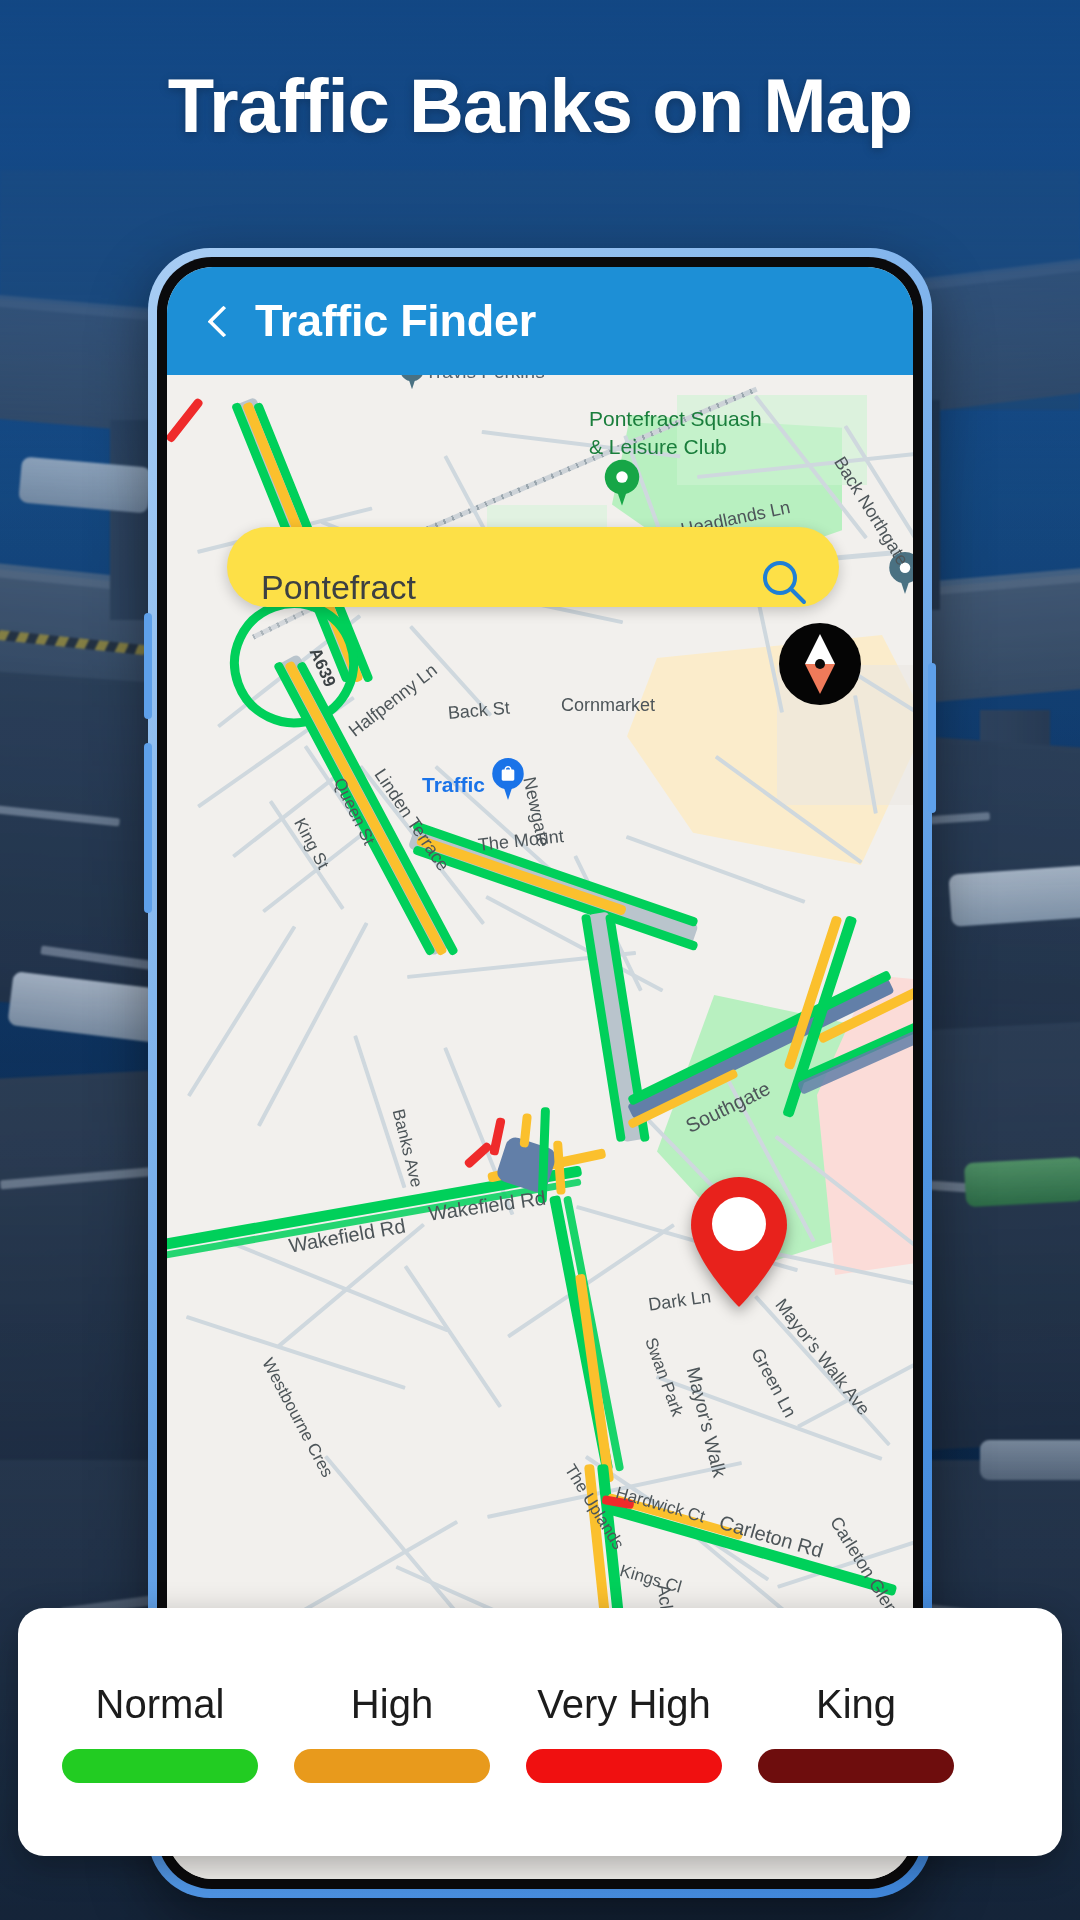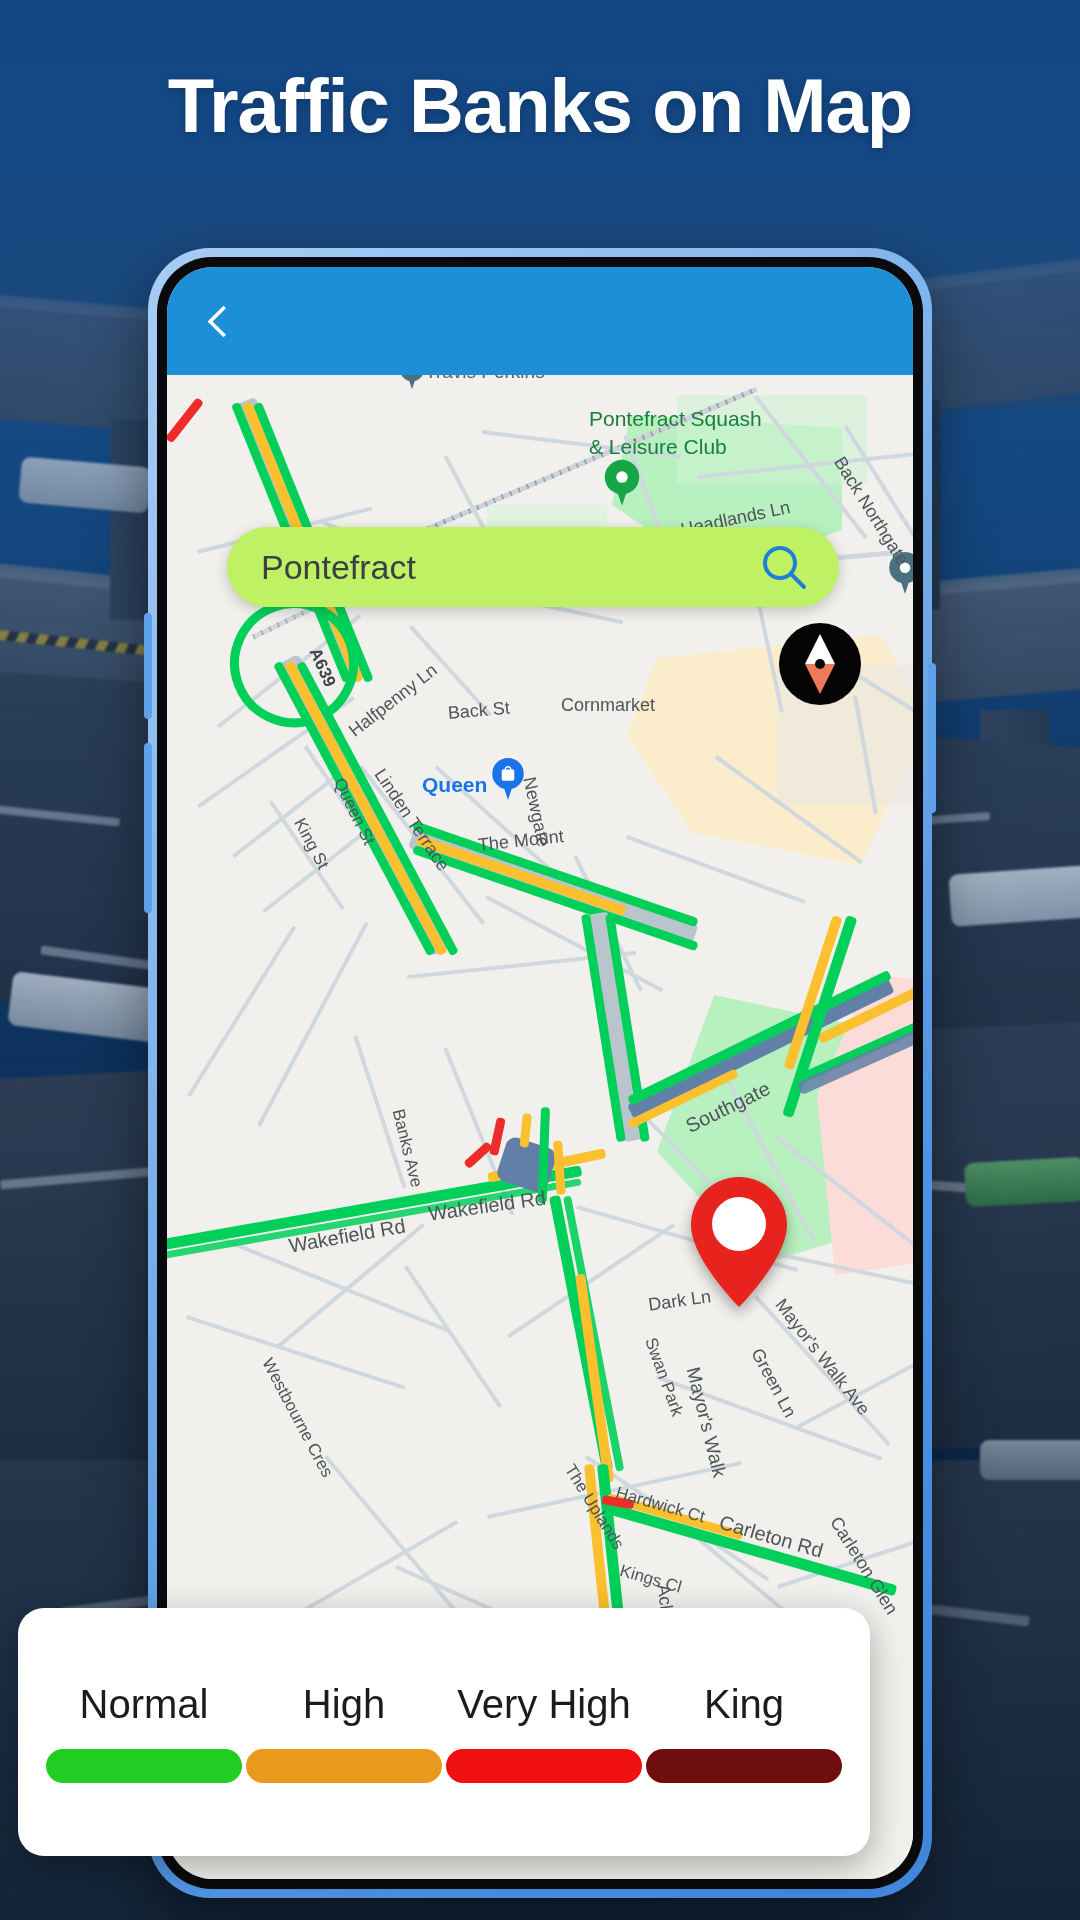--- a/index.html
+++ b/index.html
@@ -124,36 +124,36 @@
 
   
   .pin-big { position:absolute; width:108px; height:134px; filter:drop-shadow(0 6px 7px rgba(0,0,0,.32)); }
 
   
   .rail-icon { position:absolute; width:34px; height:22px; }
 
   
   .searchbar {
     position:absolute; left:60px; top:152px; width:612px; height:80px;
-    background:#bef264; border-radius:42px; display:flex; align-items:center;
+    background:#fde047; border-radius:42px; display:flex; align-items:flex-end;
     padding:0 30px 0 34px; box-shadow:0 4px 14px rgba(0,0,0,.20); z-index:25;
   }
   .search-value { flex:1; color:#3c4043; font-size:34px; }
   .search-icon { width:50px; height:50px; flex:none; }
 
   
   .compass {
     position:absolute; right:52px; top:248px; width:82px; height:82px;
     background:#050505; border-radius:50%; z-index:25;
     display:flex; align-items:center; justify-content:center;
   }
 
   
   .legend {
-    position:absolute; left:18px; top:1608px; width:852px; height:248px;
+    position:absolute; left:18px; top:1608px; width:1044px; height:248px;
     background:#fff; border-radius:26px; z-index:60;
     box-shadow:0 10px 34px rgba(0,0,0,.30);
     display:flex; align-items:center; justify-content:flex-start; padding:0 26px;
   }
   .legend-item { display:flex; flex-direction:column; align-items:center; width:232px; }
   .legend-label { color:#1c1c1c; font-size:40px; margin-bottom:22px; white-space:nowrap; }
   .legend-swatch { width:196px; height:34px; border-radius:17px; }
 </style>
 </head>
 <body>
@@ -208,20 +208,21 @@
 <div class="phone">
   <div class="btn-side btn-left1"></div>
   <div class="btn-side btn-left2"></div>
   <div class="btn-side btn-right1"></div>
 
   <div class="phone-bezel">
     <div class="screen">
 
       <div class="appbar">
         <div class="back-chevron"></div>
+        <div class="appbar-title">Traffic Finder</div>
       </div>
 
       <div class="map">
         <div class="map-inner">
 
           <div class="poly park" style="left:455px;top:80px;width:230px;height:160px;clip-path:polygon(8% 0,100% 8%,100% 72%,44% 100%,0 56%);"></div>
           <div class="poly park-lt" style="left:520px;top:60px;width:190px;height:90px;opacity:.6;"></div>
           <div class="poly tan" style="left:470px;top:300px;width:300px;height:230px;clip-path:polygon(10% 10%,85% 0,100% 38%,78% 100%,22% 86%,0 44%);"></div>
           <div class="poly urban" style="left:620px;top:330px;width:200px;height:140px;opacity:.6;"></div>
           <div class="poly park" style="left:500px;top:660px;width:260px;height:270px;clip-path:polygon(22% 0,100% 16%,92% 84%,40% 100%,0 58%);"></div>
@@ -357,21 +358,21 @@
           <div class="pin pin-blue" style="left:505px;top:208px;transform:scale(1.05);">
             <div class="head"></div>
               <div class="tip"></div>
             <div class="glyph">
               <svg width="17" height="17" viewBox="0 0 24 24" fill="#fff">
                   <path d="M7 18c-1.1 0-2 .9-2 2s.9 2 2 2 2-.9 2-2-.9-2-2-2zm10 0c-1.1 0-2 .9-2 2s.9 2 2 2 2-.9 2-2-.9-2-2-2zM7.2 14h9.45c.75 0 1.41-.41 1.75-1.03l3.58-6.49L19.9 5.5l-3.6 6.5H7.8L4.27 3H1v2h2l3.6 7.59-1.35 2.44C4.52 16.37 5.48 18 7 18z"></path>
                 </svg>
             </div>
           </div>
 
-          <div class="lbl lbl-blue" style="left:265px;top:438px;">Queen</div>
+          <div class="lbl lbl-blue" style="left:265px;top:438px;">Traffic</div>
           <div class="pin pin-blue" style="left:336px;top:424px;transform:scale(1.05);">
             <div class="head"></div>
               <div class="tip"></div>
             <div class="glyph">
               <svg width="16" height="16" viewBox="0 0 24 24" fill="#fff">
                   <path d="M19 6h-2c0-2.76-2.24-5-5-5S7 3.24 7 6H5c-1.1 0-2 .9-2 2v12c0 1.1.9 2 2 2h14c1.1 0 2-.9 2-2V8c0-1.1-.9-2-2-2zm-7-3c1.66 0 3 1.34 3 3H9c0-1.66 1.34-3 3-3z"></path>
                 </svg>
             </div>
           </div>
 

